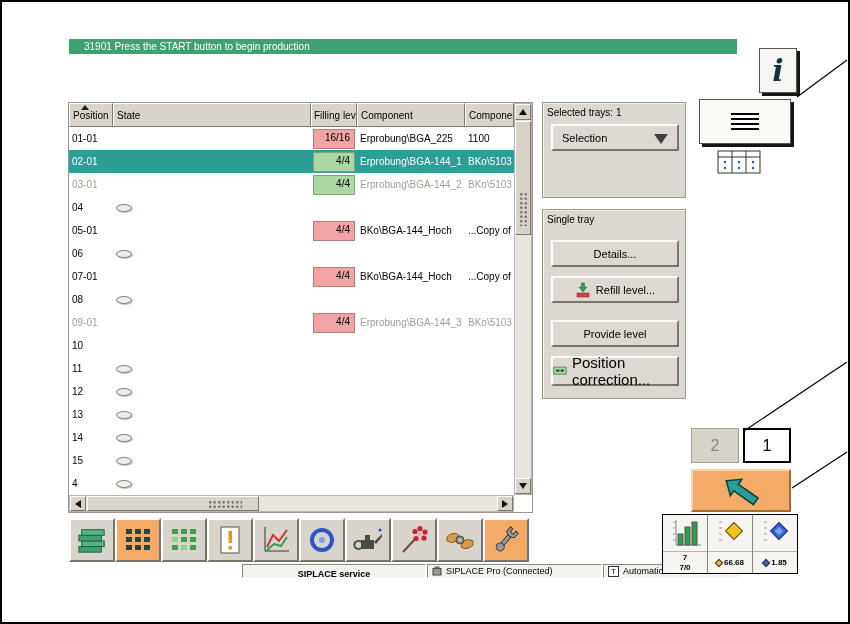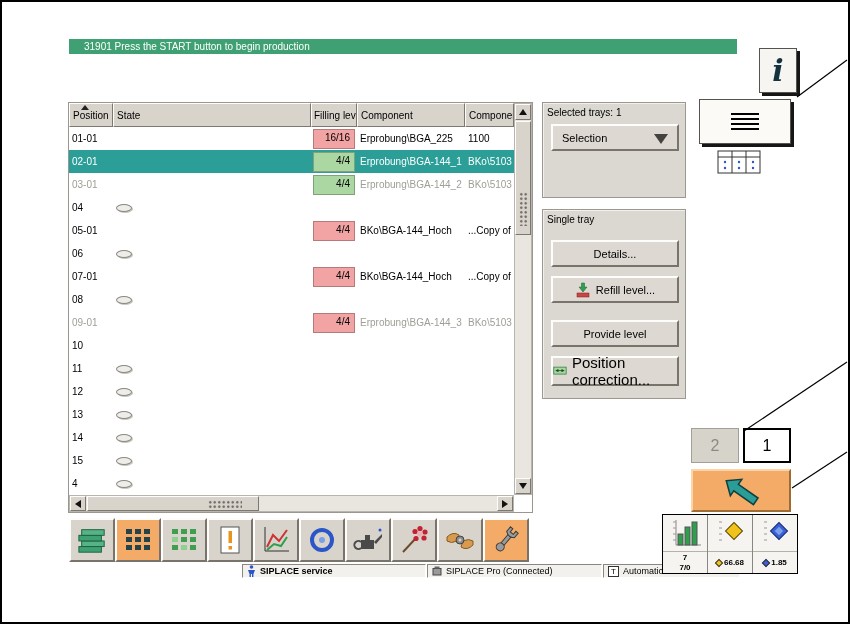--- a/index.html
+++ b/index.html
@@ -98,21 +98,21 @@
   .tbtn { width:46px; height:44px; background:#d8d4cc; border:2px solid;
           border-color:#fefdfb #78746c #78746c #fefdfb; display:flex; align-items:center;
           justify-content:center; cursor:pointer; }
   .tbtn.orange { background:#f3ab67; }
 
   
   .seg { position:absolute; top:562px; height:14px; border:1px solid;
          border-color:#8a8780 #fefdfb #fefdfb #8a8780; background:#f3f1ed;
          display:flex; align-items:center; gap:4px; padding:0 4px; font-size:9px;
          overflow:hidden; white-space:nowrap; }
-  .seg-service { left:240px; width:184px; font-weight:bold; }
+  .seg-service { left:240px; width:184px; font-weight:bold;flex-direction:column; }
   .seg-pro { left:425px; width:175px; }
   .seg-auto { left:601px; width:137px; }
   .t-badge { display:inline-flex; width:11px; height:11px; border:1px solid #333; background:#fff;
              font-size:8px; align-items:center; justify-content:center; }
 
   
   .gauges { left:660px; top:512px; width:136px; height:60px; background:#f6f4f0;
             border:1px solid #000; display:flex; z-index:40; }
   .gcol { width:45px; border-right:1px solid #8a8780; display:flex; flex-direction:column; }
   .gcol:last-child { border-right:none; flex:1; }

